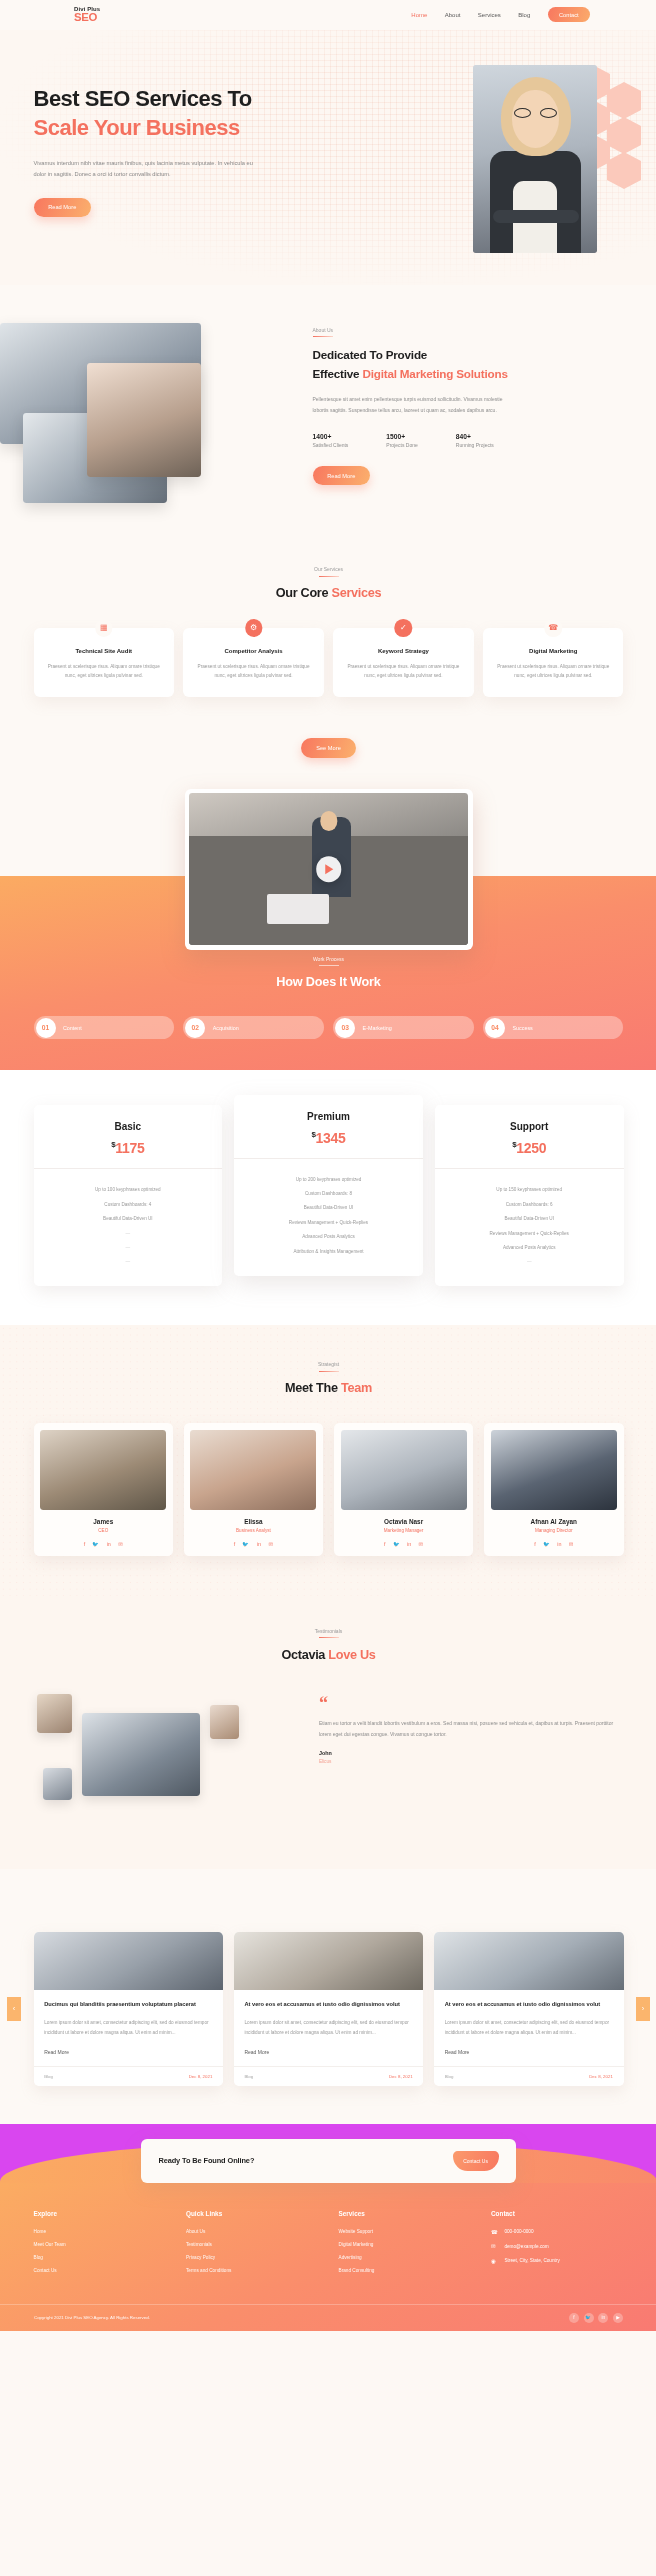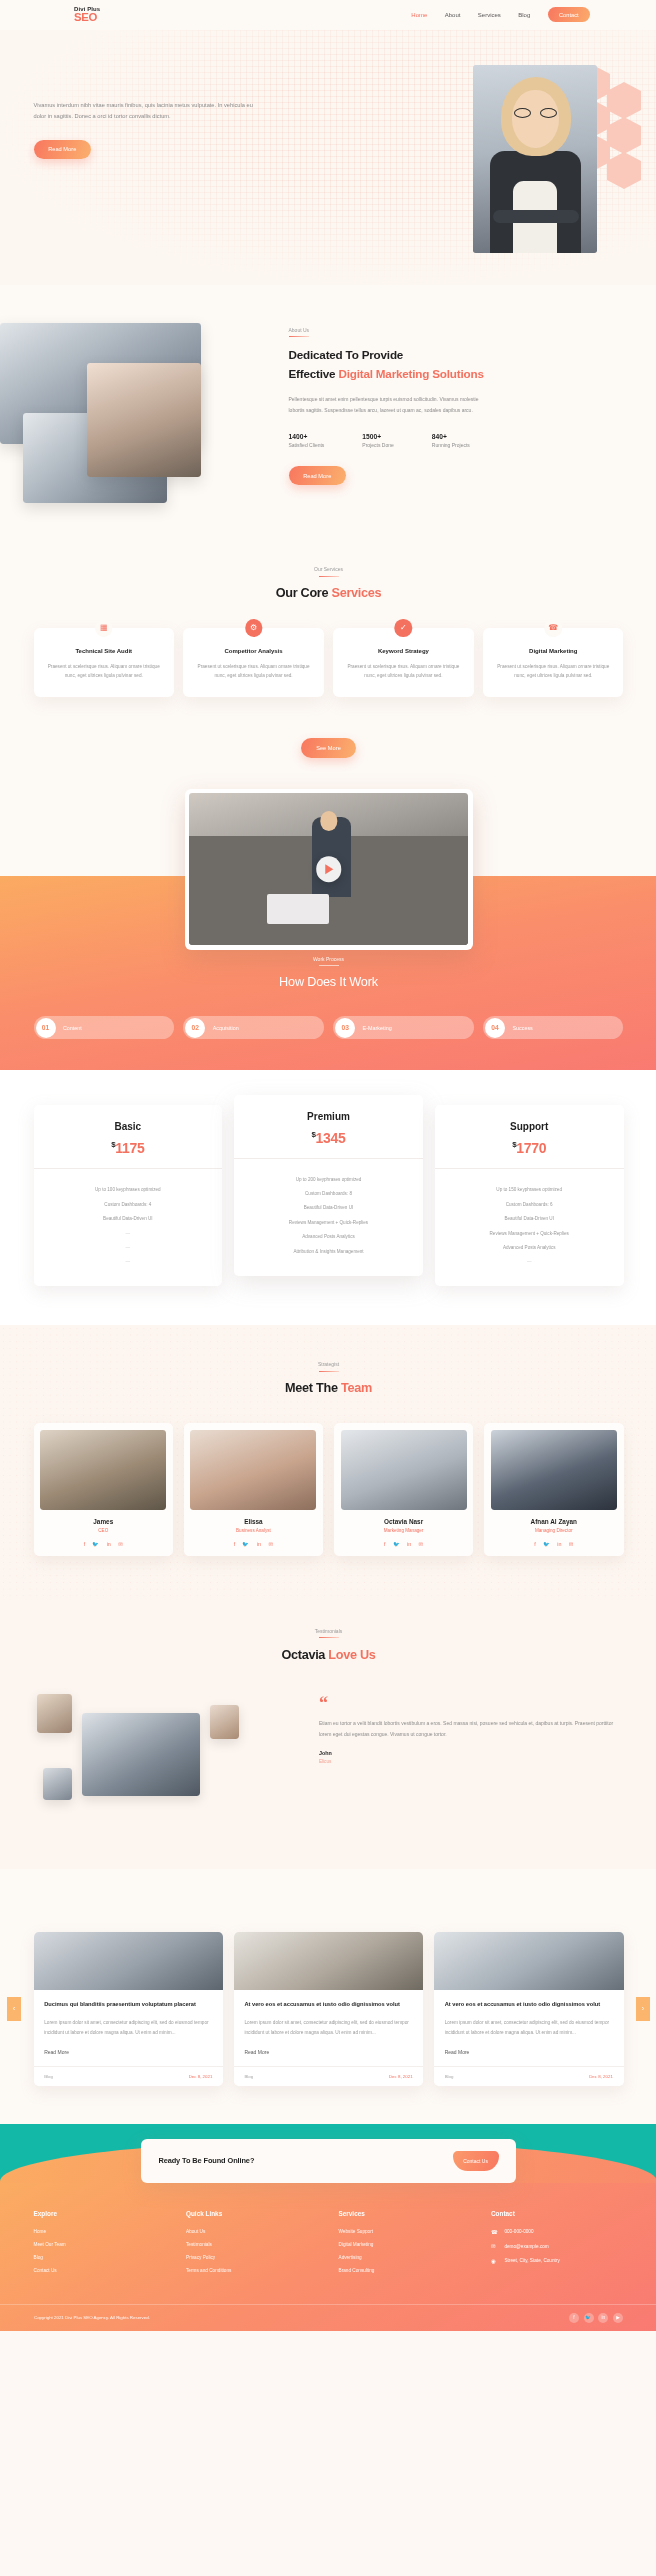--- a/index.html
+++ b/index.html
@@ -73,21 +73,21 @@
              background:#3a3f45; border-radius:6.7px; }
   .hexes { position:absolute; right:12px; top:29.5px; width:74px; height:168px; }
   .hex { position:absolute; width:34px; height:19.4px; background:#fbc9bb; }
   .hex:before,.hex:after{ content:""; position:absolute; left:0; width:0; height:0;
       border-left:17px solid transparent; border-right:17px solid transparent; }
   .hex:before{ bottom:100%; border-bottom:9.4px solid #fbc9bb; }
   .hex:after { top:100%; border-top:9.4px solid #fbc9bb; }
 
   
   .about { background:#fdf9f5; padding:38px 0 43px; }
-  .about-row { display:flex; gap:8px; align-items:flex-start; }
+  .about-row { display:flex; gap:32px; align-items:flex-start; }
   .about-imgs { position:relative; width:281px; height:194px; margin-left:-34px; }
   .ph { position:absolute; border-radius:3.4px; overflow:hidden; background:#b9c2cb;
         box-shadow:0 5.4px 14.7px rgba(0,0,0,.12); }
   .ph1 { left:0; top:0; width:201px; height:121px;
          background:linear-gradient(150deg,#dfe4e8,#8d98a4 60%,#5d6670); }
   .ph2 { left:87px; top:40px; width:114px; height:114px;
          background:linear-gradient(160deg,#f0dfd2,#b79f8d 55%,#6e6257); }
   .ph3 { left:23.5px; top:90px; width:144px; height:90px;
          background:linear-gradient(140deg,#e5e9ec,#98a3ae 60%,#646d77); }
   .ph-dots { position:absolute; left:79px; top:32px; width:50px; height:50px;
@@ -151,21 +151,21 @@
     width:25.5px; height:25.5px; border-radius:50%;
     background:rgba(255,255,255,.92); display:flex; align-items:center; justify-content:center;
     box-shadow:0 2.7px 9.4px rgba(0,0,0,.2);
   }
   .play:after { content:""; border-left:8px solid #f4715f;
                 border-top:5px solid transparent; border-bottom:5px solid transparent;
                 margin-left:2px; }
   .process-body { padding:80px 0 31px; text-align:center; position:relative; }
   .process-body .eyebrow { color:rgba(255,255,255,.9); }
   .process-body .eyebrow-rule { margin:3.4px auto 0; background:rgba(255,255,255,.6); }
-  .process-body h2 { margin-top:9.4px; font-size:12.7px; font-weight:400; color:#fff; letter-spacing:-0.2px; }
+  .process-body h2 { margin-top:9.4px; font-size:12.7px; font-weight:700; color:#fff; letter-spacing:-0.2px; }
   .steps { display:flex; gap:9.4px; margin-top:27px; }
   .step {
     flex:1; height:23px; border-radius:11.4px;
     background:rgba(255,255,255,.34);
     display:flex; align-items:center; gap:7.4px; padding-left:2px;
   }
   .step-num {
     width:20px; height:20px; border-radius:50%; background:#fff;
     display:flex; align-items:center; justify-content:center;
     font-size:6.7px; font-weight:900; color:#f98a63;
@@ -248,21 +248,21 @@
   .blog-meta { margin-top:10.7px; padding:7.4px 10.7px; border-top:0.7px solid #f3efec;
                display:flex; justify-content:space-between; font-size:4.4px; color:#a8a8a8; }
   .blog-meta .cal { color:#f4715f; }
   .arrow {
     position:absolute; top:50%; width:14.7px; height:24px; background:#fbb56d;
     display:flex; align-items:center; justify-content:center; color:#fff; font-size:7.4px;
   }
   .arrow.left { left:6.7px; } .arrow.right { right:6.7px; }
 
   
-  .cta-zone { position:relative; background:#14b8a6; padding-top:14.7px; }
+  .cta-zone { position:relative; background:#d946ef; padding-top:14.7px; }
   .cta-wave { position:absolute; left:0; right:0; bottom:0; height:42px;
               background:linear-gradient(110deg,#fbab62,#f98a6b);
               border-radius:52% 52% 0 0 / 100% 100% 0 0; }
   .cta-box {
     position:relative; width:375px; margin:0 auto; background:#fdfaf7;
     border-radius:6px; padding:12px 17.4px; display:flex; align-items:center;
     justify-content:space-between; box-shadow:0 6.7px 19px rgba(180,140,120,.18);
   }
   .cta-text { font-size:7.4px; font-weight:900; color:#1f1f1f; letter-spacing:-0.1px; }
   .btn-cta { background:linear-gradient(110deg,#fb9a6c,#f8775f);
@@ -316,20 +316,24 @@
     <div class="hp-hair"></div>
     <div class="hp-face"></div>
     <div class="hp-glass">
         <i></i>
         <i></i>
       </div>
     <div class="hp-top"></div>
     <div class="hp-arms"></div>
   </div>
   <div class="hero-inner">
+    <h1>
+      <span>Best SEO Services To</span><br>
+      <span class="accent">Scale Your Business</span>
+    </h1>
     <p>Vivamus interdum nibh vitae mauris finibus, quis lacinia metus vulputate. In vehicula eu dolor in sagittis. Donec a orci id tortor convallis dictum.</p>
     <button class="btn-primary">Read More</button>
   </div>
 </section>
 
 <section class="about">
   <div class="wrap about-row">
     <div class="about-imgs">
       <div class="ph ph1"></div>
       <div class="ph-dots"></div>
@@ -469,21 +473,21 @@
         <li>Beautiful Data-Driven UI</li>
         <li>Reviews Management + Quick-Replies</li>
         <li>Advanced Posts Analytics</li>
         <li>Attribution &amp; Insights Management</li>
       </ul>
     </div>
     <div class="price-card">
       <div class="price-head">
         <div class="price-name">Support</div>
         <div class="price-amt">
-          <sup>$</sup><span>1770</span>
+          <sup>$</sup><span>1250</span>
         </div>
       </div>
       <ul class="price-feats">
         <li>Up to 150 keyphrases optimized</li>
         <li>Custom Dashboards: 6</li>
         <li>Beautiful Data-Driven UI</li>
         <li>Reviews Management + Quick-Replies</li>
         <li>Advanced Posts Analytics</li>
         <li class="dash">—</li>
       </ul>

